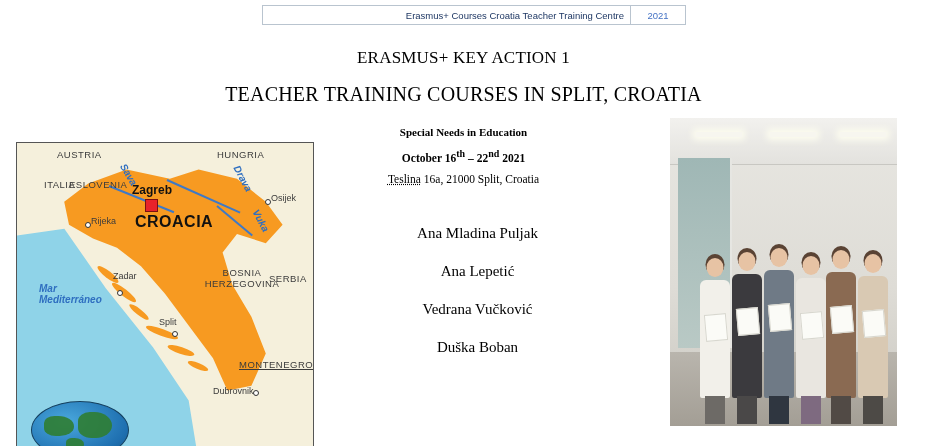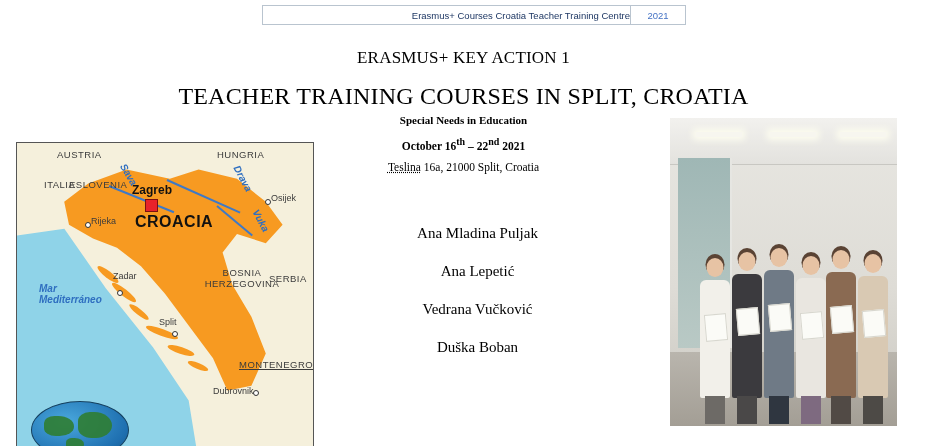--- a/index.html
+++ b/index.html
@@ -26,20 +26,21 @@
     display: flex;
     border: 1px solid #b9c4cf;
     box-sizing: border-box;
     background: #ffffff;
   }
   .header-title-cell {
     flex: 1;
     display: flex;
     align-items: center;
     justify-content: flex-end;
+    padding-right: 6px;
     font-family: "Liberation Sans", sans-serif;
     font-size: 9.5px;
     color: #1f3864;
     border-right: 1px solid #b9c4cf;
     box-sizing: border-box;
     white-space: nowrap;
     overflow: hidden;
   }
   .header-year-cell {
     width: 54px;
@@ -59,23 +60,23 @@
     left: 0;
     width: 927px;
     text-align: center;
   }
   .title-line1 {
     font-size: 17px;
     letter-spacing: 0.2px;
     margin-bottom: 15px;
   }
   .title-line2 {
-    font-size: 24px;
+    font-size: 20px;
     letter-spacing: 0.2px;
-    margin-bottom: 4px;
+    margin-bottom: 20px;
   }
   .subtitle {
     font-family: "Liberation Serif", serif;
     font-size: 11px;
     font-weight: bold;
     margin-bottom: 10px;
   }
   .dateline {
     font-size: 11.5px;
     font-weight: bold;

